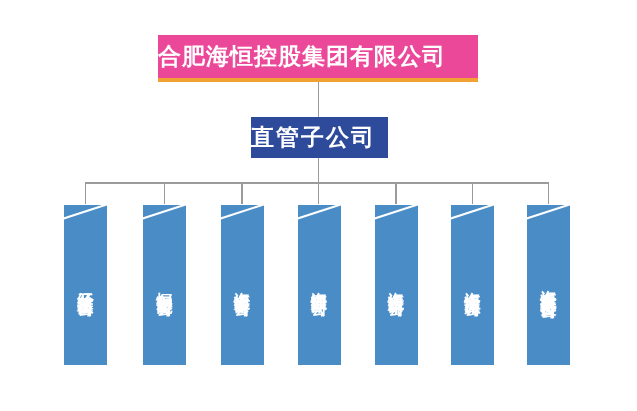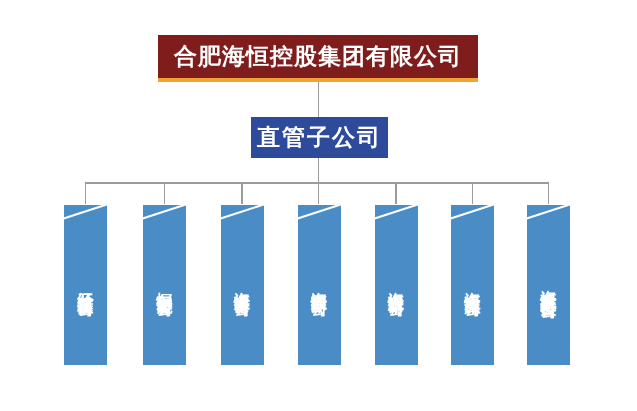--- a/index.html
+++ b/index.html
@@ -15,42 +15,41 @@
     background: #ffffff;
     overflow: hidden;
   }
   
   .root-box {
     position: absolute;
     left: 158px;
     top: 35px;
     width: 320px;
     height: 43px;
-    background: #7f1d1d;
+    background: #ec4899;
     border-bottom: 4px solid #f0a232;
     display: flex;
     align-items: center;
-    justify-content: center;
+    justify-content: flex-start;
     color: #ffffff;
     font-size: 23px;
     font-weight: bold;
     letter-spacing: 1px;
     box-sizing: content-box;
   }
   
   .mid-box {
     position: absolute;
     left: 251px;
     top: 117px;
     width: 137px;
     height: 41px;
     background: #2e4b9b;
     display: flex;
     align-items: center;
-    justify-content: center;
     color: #ffffff;
     font-size: 23px;
     font-weight: bold;
     letter-spacing: 2px;
     font-family: Liberation Serif, serif;
   }
   
   .line {
     position: absolute;
     background: #9b9b9b;

